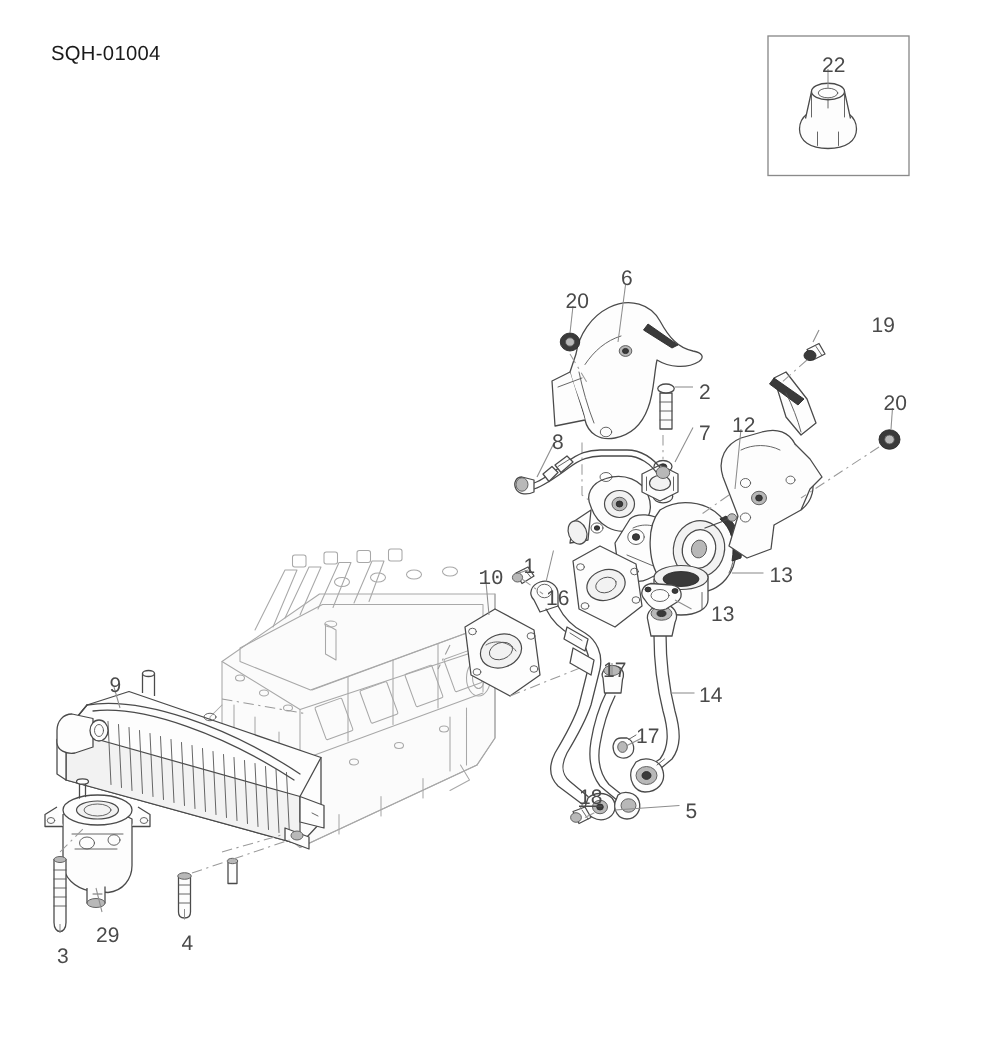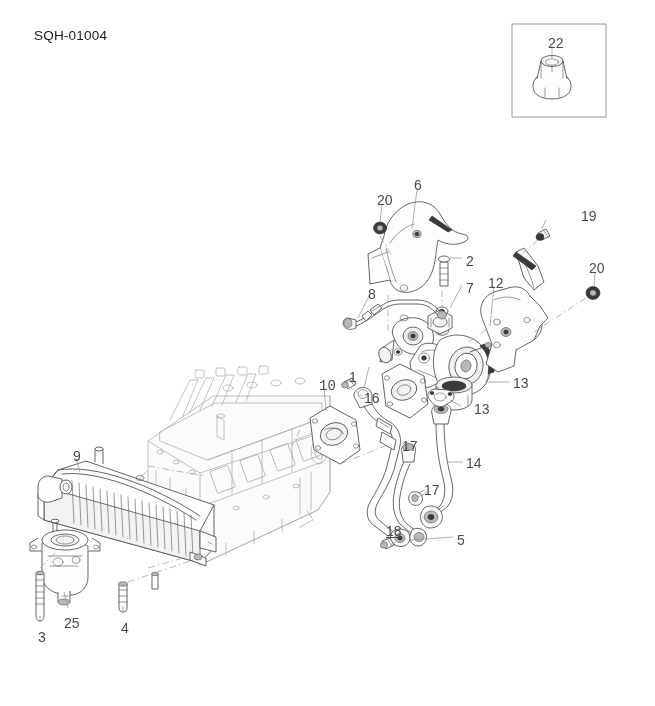--- a/index.html
+++ b/index.html
@@ -483,16 +483,16 @@
   <div class="callout-label" style="left:488px; top:276px;">12</div>
   <div class="callout-label" style="left:474px; top:402px;">13</div>
   <div class="callout-label" style="left:466px; top:456px;text-align:right;">14</div>
   <div class="callout-label" style="left:402px; top:439px;">17</div>
   <div class="callout-label" style="left:364px; top:357px;margin-top:34px;">16</div>
   <div class="callout-label" style="left:424px; top:483px;">17</div>
   <div class="callout-label" style="left:386px; top:524px;text-decoration:underline;">18</div>
   <div class="callout-label" style="left:541px; top:209px;margin-left:40px;">19</div>
   <div class="callout-label" style="left:377px; top:193px;">20</div>
   <div class="callout-label" style="left:589px; top:261px;">20</div>
-  <div class="callout-label" style="left:64px;  top:616px;">25</div>
+  <div class="callout-label" style="left:64px;  top:616px;">29</div>
   <div class="callout-label" style="left:548px; top:36px;">22</div>
 
 </div>
 
 </body></html>

